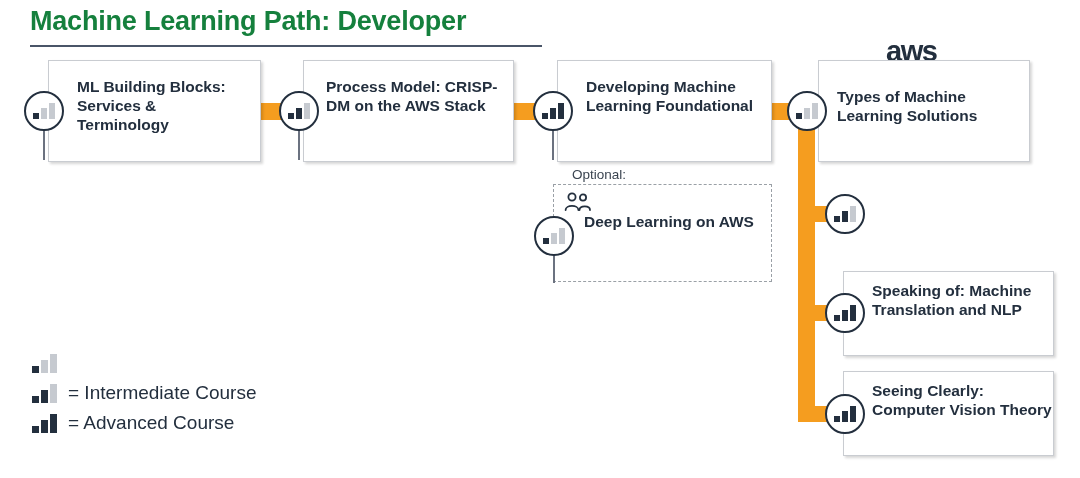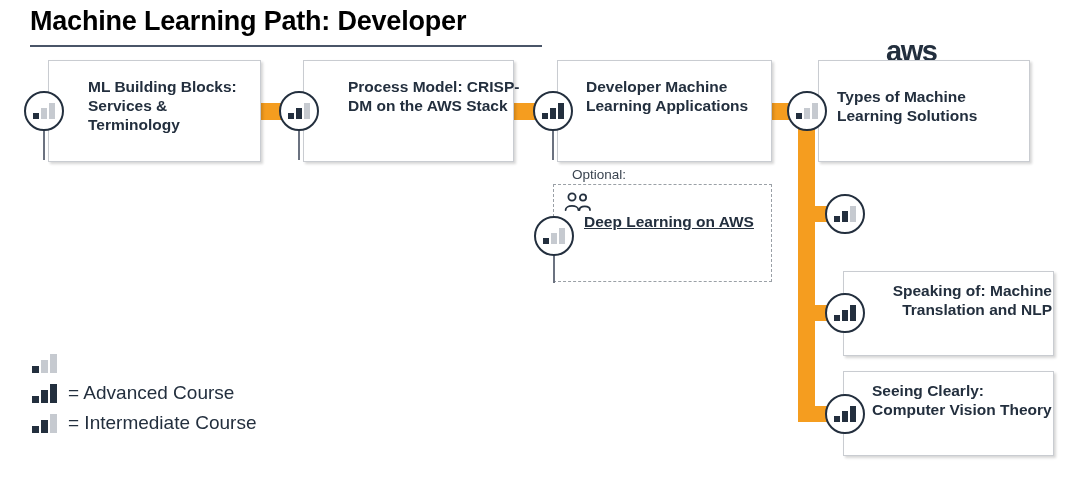--- a/index.html
+++ b/index.html
@@ -7,21 +7,21 @@
     width:1080px;height:478px;background:#ffffff;
     font-family:"Liberation Sans", sans-serif;
     color:#232f3e;overflow:hidden;position:relative;
   }
   #root{position:relative;width:1080px;height:478px;}
 
   
   .page-title{
     position:absolute;left:30px;top:6px;
     font-size:27px;font-weight:bold;letter-spacing:-0.2px;
-    color:#000000;white-space:nowrap;
+    color:#15803d;white-space:nowrap;
   }
   .title-rule{
     position:absolute;left:30px;top:45px;width:512px;height:2px;
     background:#4a5568;
   }
 
   
   .aws-logo{position:absolute;left:886px;top:5px;width:196px;height:46px;margin-top:32px;}
   .aws-word{
     position:absolute;left:0;top:0;font-size:29px;font-weight:bold;
@@ -114,45 +114,45 @@
   <div class="conn" style="left:510px;top:103px;width:42px;height:17px;"></div>
   <div class="conn" style="left:770px;top:103px;width:44px;height:17px;"></div>
 
   <div class="conn" style="left:798px;top:112px;width:17px;height:310px;"></div>
 
   <div class="conn" style="left:806px;top:206px;width:38px;height:16px;"></div>
   <div class="conn" style="left:806px;top:305px;width:38px;height:16px;"></div>
   <div class="conn" style="left:806px;top:406px;width:38px;height:16px;"></div>
 
   <div class="course-box" style="left:48px;top:60px;width:213px;height:102px;">
-    <div class="course-title" style="left:39px;top:16px;width:175px;">ML Building Blocks: Services &amp; Terminology</div>
+    <div class="course-title" style="left:28px;top:16px;width:175px;">ML Building Blocks: Services &amp; Terminology</div>
   </div>
   <div class="badge-stem" style="left:43px;top:128px;height:32px;"></div>
   <div class="badge" style="left:24px;top:91px;">
     <span class="bars">
       <i class="b1 on"></i>
         <i class="b2 off"></i>
         <i class="b3 off"></i>
     </span>
   </div>
 
   <div class="course-box" style="left:303px;top:60px;width:211px;height:102px;">
-    <div class="course-title" style="left:44px;top:16px;width:175px;">Process Model: CRISP-DM on the AWS Stack</div>
+    <div class="course-title" style="left:22px;top:16px;width:175px;">Process Model: CRISP-DM on the AWS Stack</div>
   </div>
   <div class="badge-stem" style="left:298px;top:128px;height:32px;"></div>
   <div class="badge" style="left:279px;top:91px;">
     <span class="bars">
       <i class="b1 on"></i>
         <i class="b2 on"></i>
         <i class="b3 off"></i>
     </span>
   </div>
 
   <div class="course-box" style="left:557px;top:60px;width:215px;height:102px;">
-    <div class="course-title" style="left:28px;top:16px;width:180px;">Developer Machine Learning Applications</div>
+    <div class="course-title" style="left:28px;top:16px;width:180px;">Developing Machine Learning Foundational</div>
   </div>
   <div class="badge-stem" style="left:552px;top:128px;height:32px;"></div>
   <div class="badge" style="left:533px;top:91px;">
     <span class="bars">
       <i class="b1 on"></i>
         <i class="b2 on"></i>
         <i class="b3 on"></i>
     </span>
   </div>
 
@@ -169,40 +169,40 @@
 
   <div class="optional-label" style="left:554px;top:167px;margin-left:18px;">Optional:</div>
 
   <div class="course-box dashed" style="left:553px;top:184px;width:219px;height:98px;">
     <svg class="people-icon" style="left:9px;top:7px;" viewBox="0 0 30 20">
       <circle cx="9" cy="5" r="3.6" fill="none" stroke="#232f3e" stroke-width="1.8"></circle>
       <circle cx="20" cy="5.5" r="3.1" fill="none" stroke="#232f3e" stroke-width="1.8"></circle>
       <path d="M2.6,18 C2.6,12.6 15.4,12.6 15.4,18" fill="none" stroke="#232f3e" stroke-width="1.8" stroke-linecap="round"></path>
       <path d="M16.5,18 C16.5,13.2 27,13.2 27,18" fill="none" stroke="#232f3e" stroke-width="1.8" stroke-linecap="round"></path>
     </svg>
-    <div class="course-title" style="left:30px;top:27px;width:175px;text-decoration:underline;">Deep Learning on AWS</div>
+    <div class="course-title" style="left:30px;top:27px;width:175px;">Deep Learning on AWS</div>
   </div>
   <div class="badge-stem" style="left:553px;top:253px;height:30px;"></div>
   <div class="badge" style="left:534px;top:216px;">
     <span class="bars">
       <i class="b1 on"></i>
         <i class="b2 off"></i>
         <i class="b3 off"></i>
     </span>
   </div>
 
   <div class="badge" style="left:825px;top:194px;">
     <span class="bars">
       <i class="b1 on"></i>
         <i class="b2 on"></i>
         <i class="b3 off"></i>
     </span>
   </div>
 
-  <div class="course-box" style="left:843px;top:271px;width:211px;height:85px;text-align:right;">
+  <div class="course-box" style="left:843px;top:271px;width:211px;height:85px;">
     <div class="course-title" style="left:28px;top:9px;width:180px;">Speaking of: Machine Translation and NLP</div>
   </div>
   <div class="badge" style="left:825px;top:293px;">
     <span class="bars">
       <i class="b1 on"></i>
         <i class="b2 on"></i>
         <i class="b3 on"></i>
     </span>
   </div>
 
@@ -221,39 +221,39 @@
 
 
     <div class="legend-row">
       <span class="legend-icon">
         <span class="legend-bars">
           <i class="b1 on"></i>
             <i class="b2 off"></i>
             <i class="b3 off"></i>
         </span>
       </span>
+    </div>
+
+    <div class="legend-row">
+      <span class="legend-icon">
+        <span class="legend-bars">
+          <i class="b1 on"></i>
+            <i class="b2 on"></i>
+            <i class="b3 off"></i>
+        </span>
+      </span>
+      <span class="legend-text">= Intermediate Course</span>
     </div>
 
     <div class="legend-row">
       <span class="legend-icon">
         <span class="legend-bars">
           <i class="b1 on"></i>
             <i class="b2 on"></i>
             <i class="b3 on"></i>
         </span>
       </span>
       <span class="legend-text">= Advanced Course</span>
     </div>
 
-    <div class="legend-row">
-      <span class="legend-icon">
-        <span class="legend-bars">
-          <i class="b1 on"></i>
-            <i class="b2 on"></i>
-            <i class="b3 off"></i>
-        </span>
-      </span>
-      <span class="legend-text">= Intermediate Course</span>
-    </div>
-
   </div>
 
 </div>
 
 </body></html>

